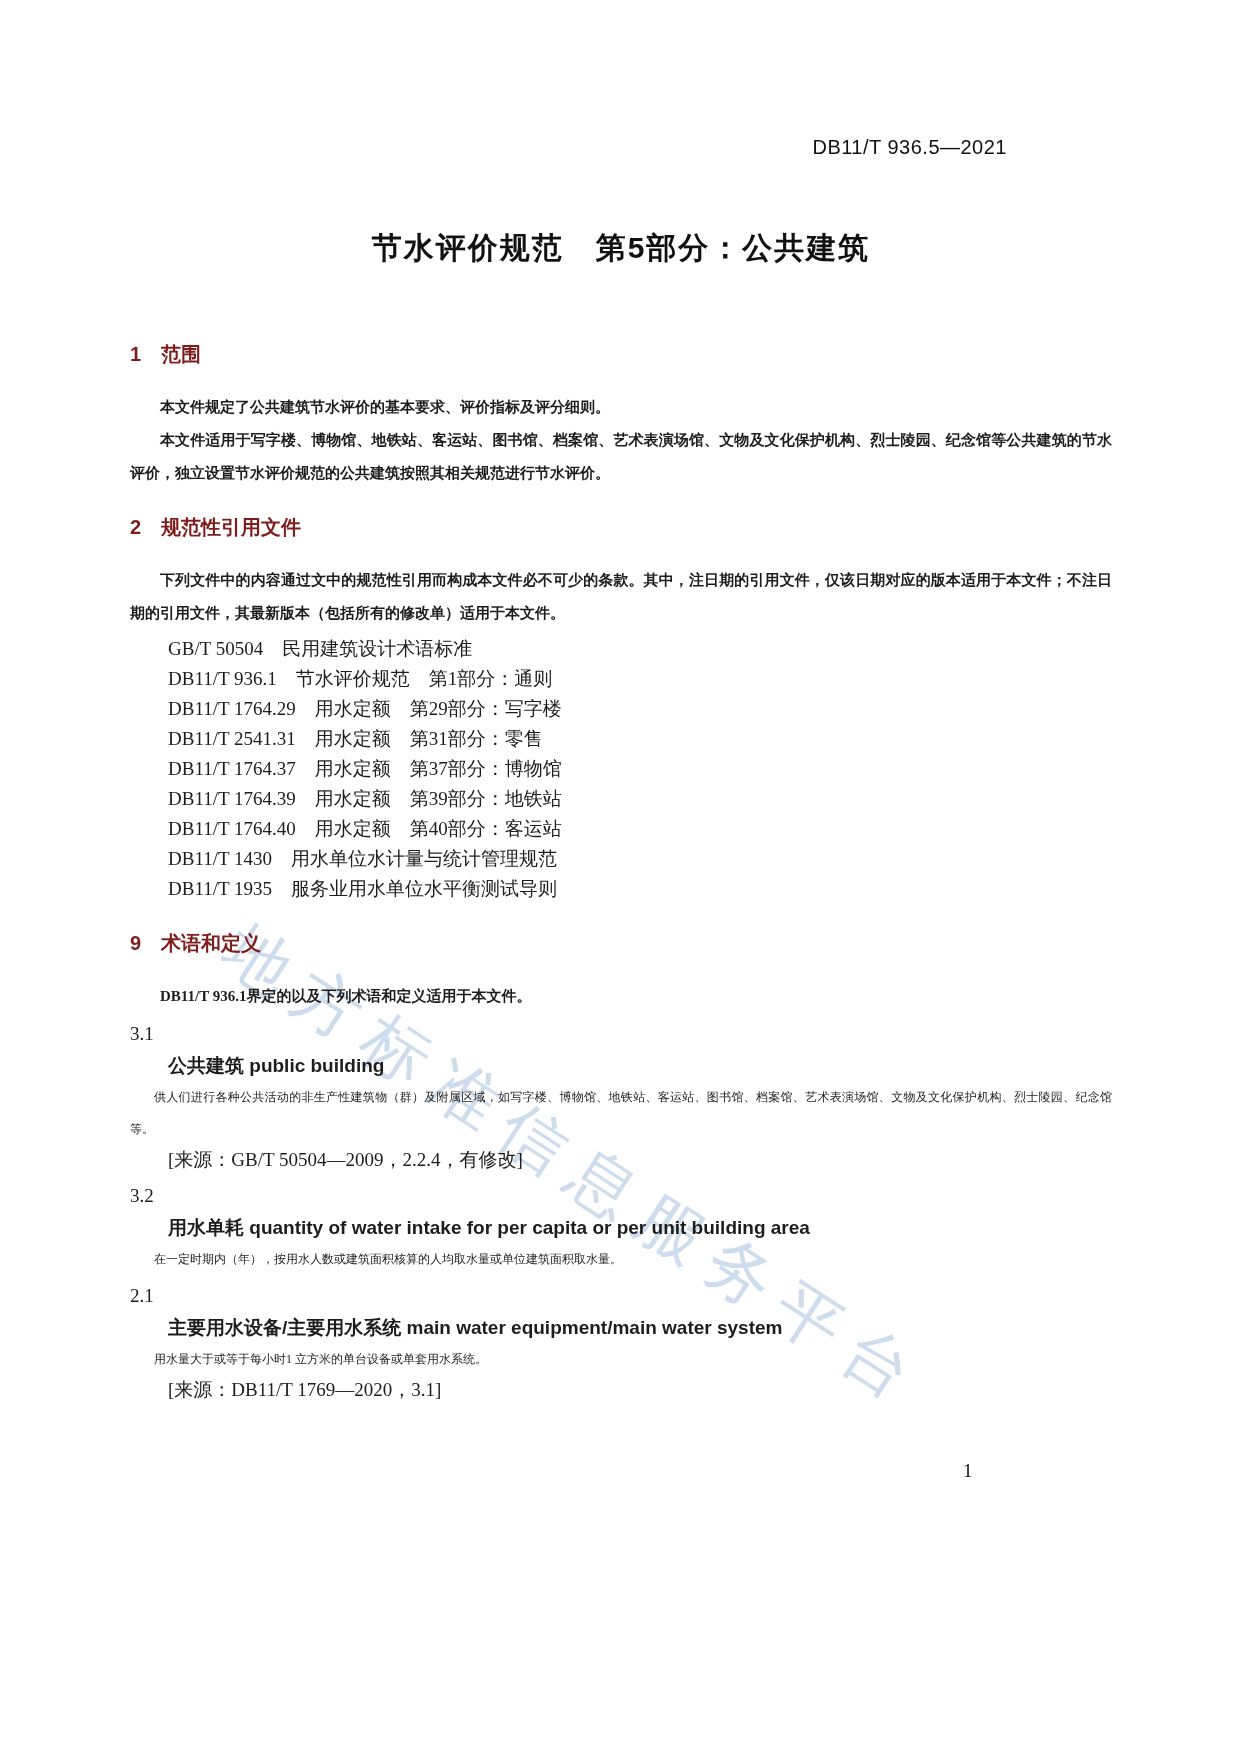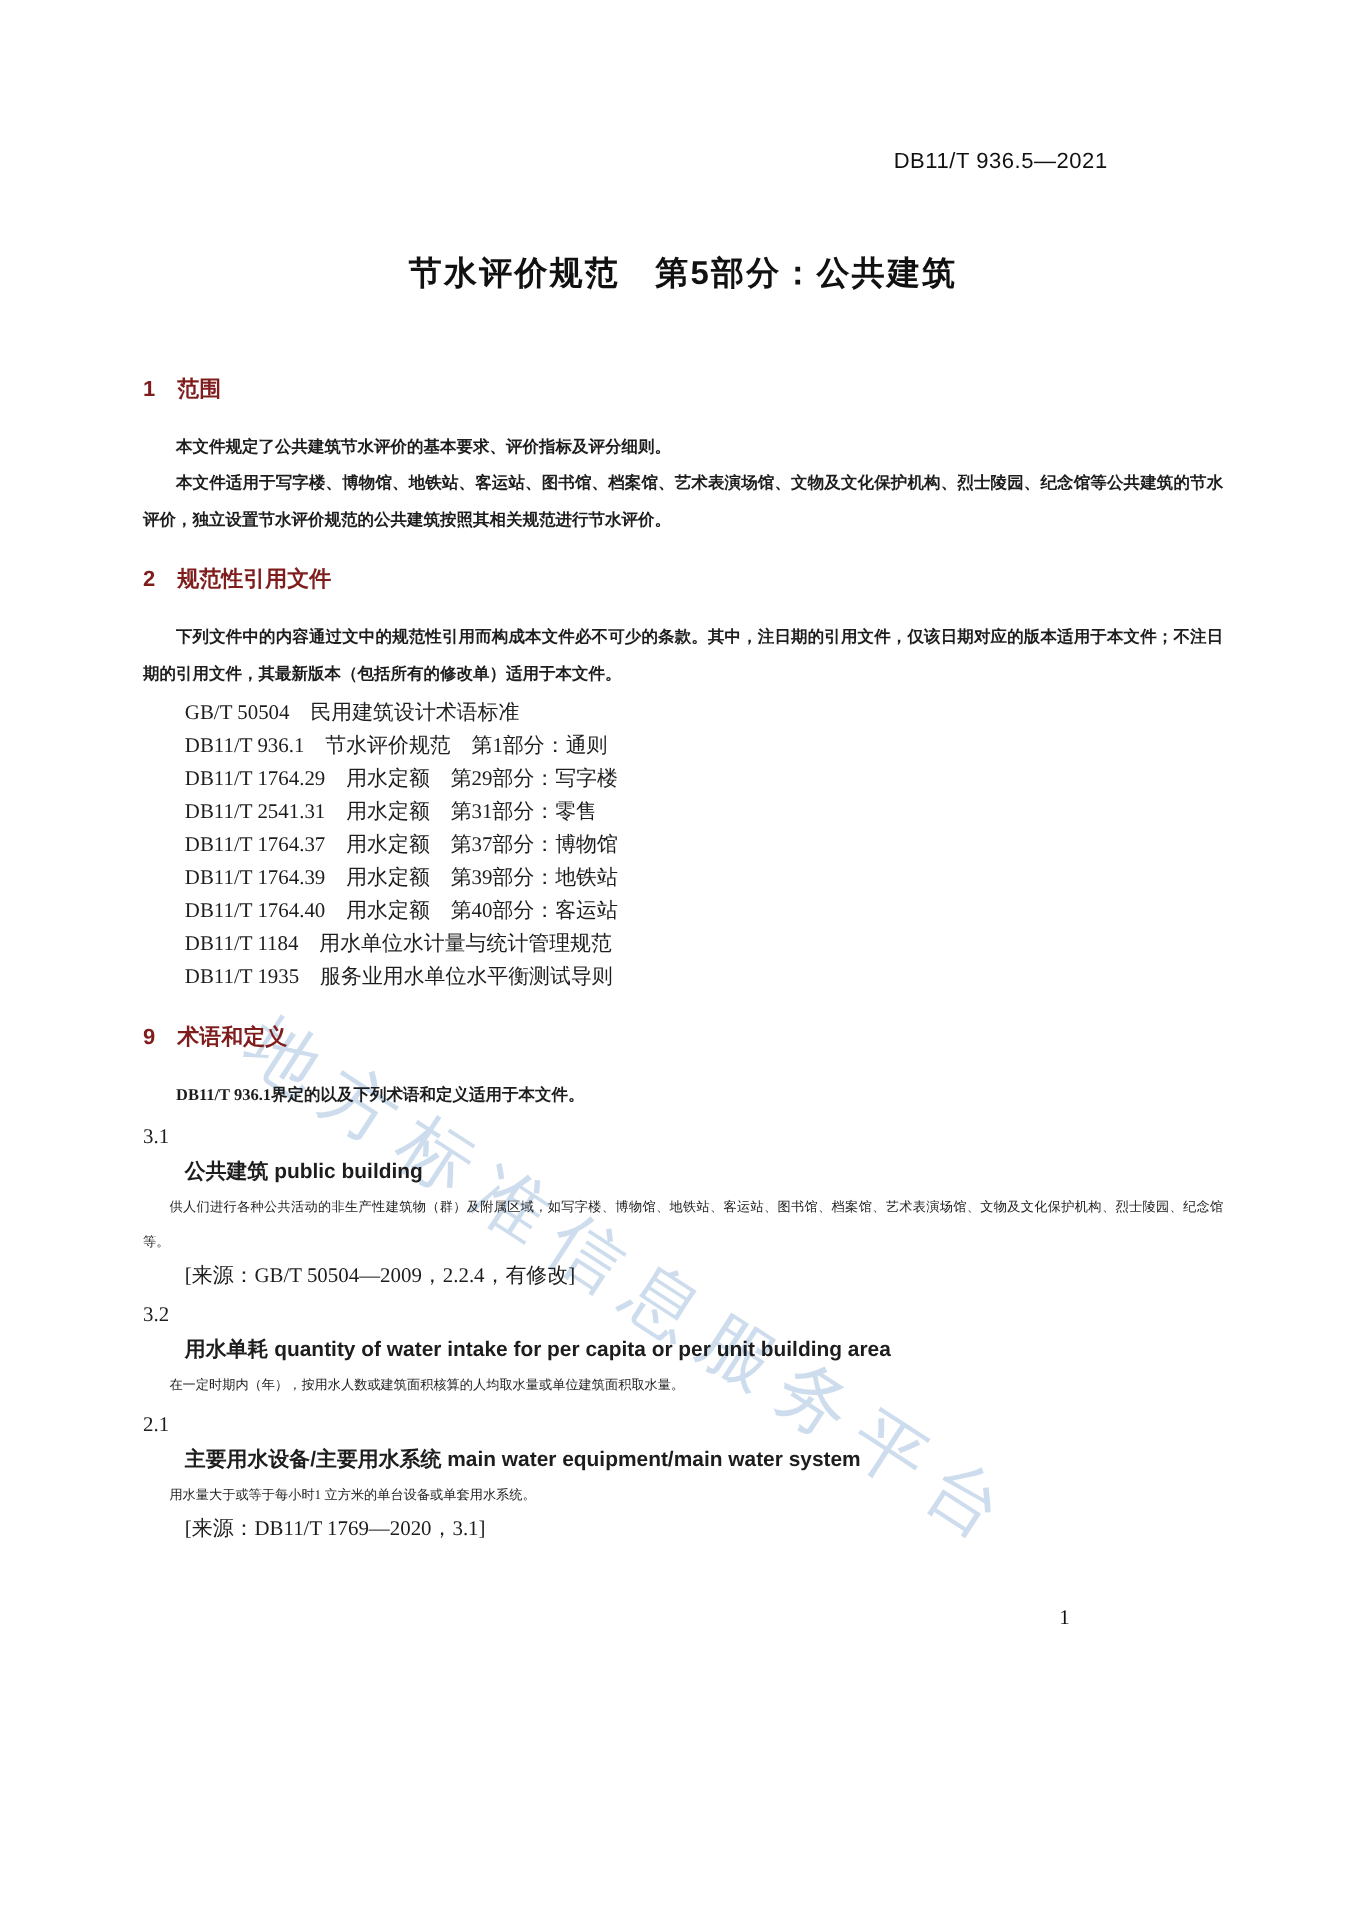--- a/index.html
+++ b/index.html
@@ -131,21 +131,21 @@
     <h2 class="sec-heading h-refs">2　规范性引用文件</h2>
     <p class="para para-first">下列文件中的内容通过文中的规范性引用而构成本文件必不可少的条款。其中，注日期的引用文件，仅该日期对应的版本适用于本文件；不注日期的引用文件，其最新版本（包括所有的修改单）适用于本文件。</p>
     <div class="ref-list">
       <div class="ref-item">GB/T 50504　民用建筑设计术语标准</div>
       <div class="ref-item">DB11/T 936.1　节水评价规范　第1部分：通则</div>
       <div class="ref-item">DB11/T 1764.29　用水定额　第29部分：写字楼</div>
       <div class="ref-item">DB11/T 2541.31　用水定额　第31部分：零售</div>
       <div class="ref-item">DB11/T 1764.37　用水定额　第37部分：博物馆</div>
       <div class="ref-item">DB11/T 1764.39　用水定额　第39部分：地铁站</div>
       <div class="ref-item">DB11/T 1764.40　用水定额　第40部分：客运站</div>
-      <div class="ref-item">DB11/T 1184　用水单位水计量与统计管理规范</div>
+      <div class="ref-item">DB11/T 1430　用水单位水计量与统计管理规范</div>
       <div class="ref-item">DB11/T 1935　服务业用水单位水平衡测试导则</div>
     </div>
 
     <h2 class="sec-heading h-terms">9　术语和定义</h2>
     <p class="para para-first">DB11/T 936.1界定的以及下列术语和定义适用于本文件。</p>
 
     <div class="term-block">
       <div class="term-num">3.1</div>
       <div class="term-title">公共建筑 public building</div>
       <p class="term-body">供人们进行各种公共活动的非生产性建筑物（群）及附属区域，如写字楼、博物馆、地铁站、客运站、图书馆、档案馆、艺术表演场馆、文物及文化保护机构、烈士陵园、纪念馆等。</p>

